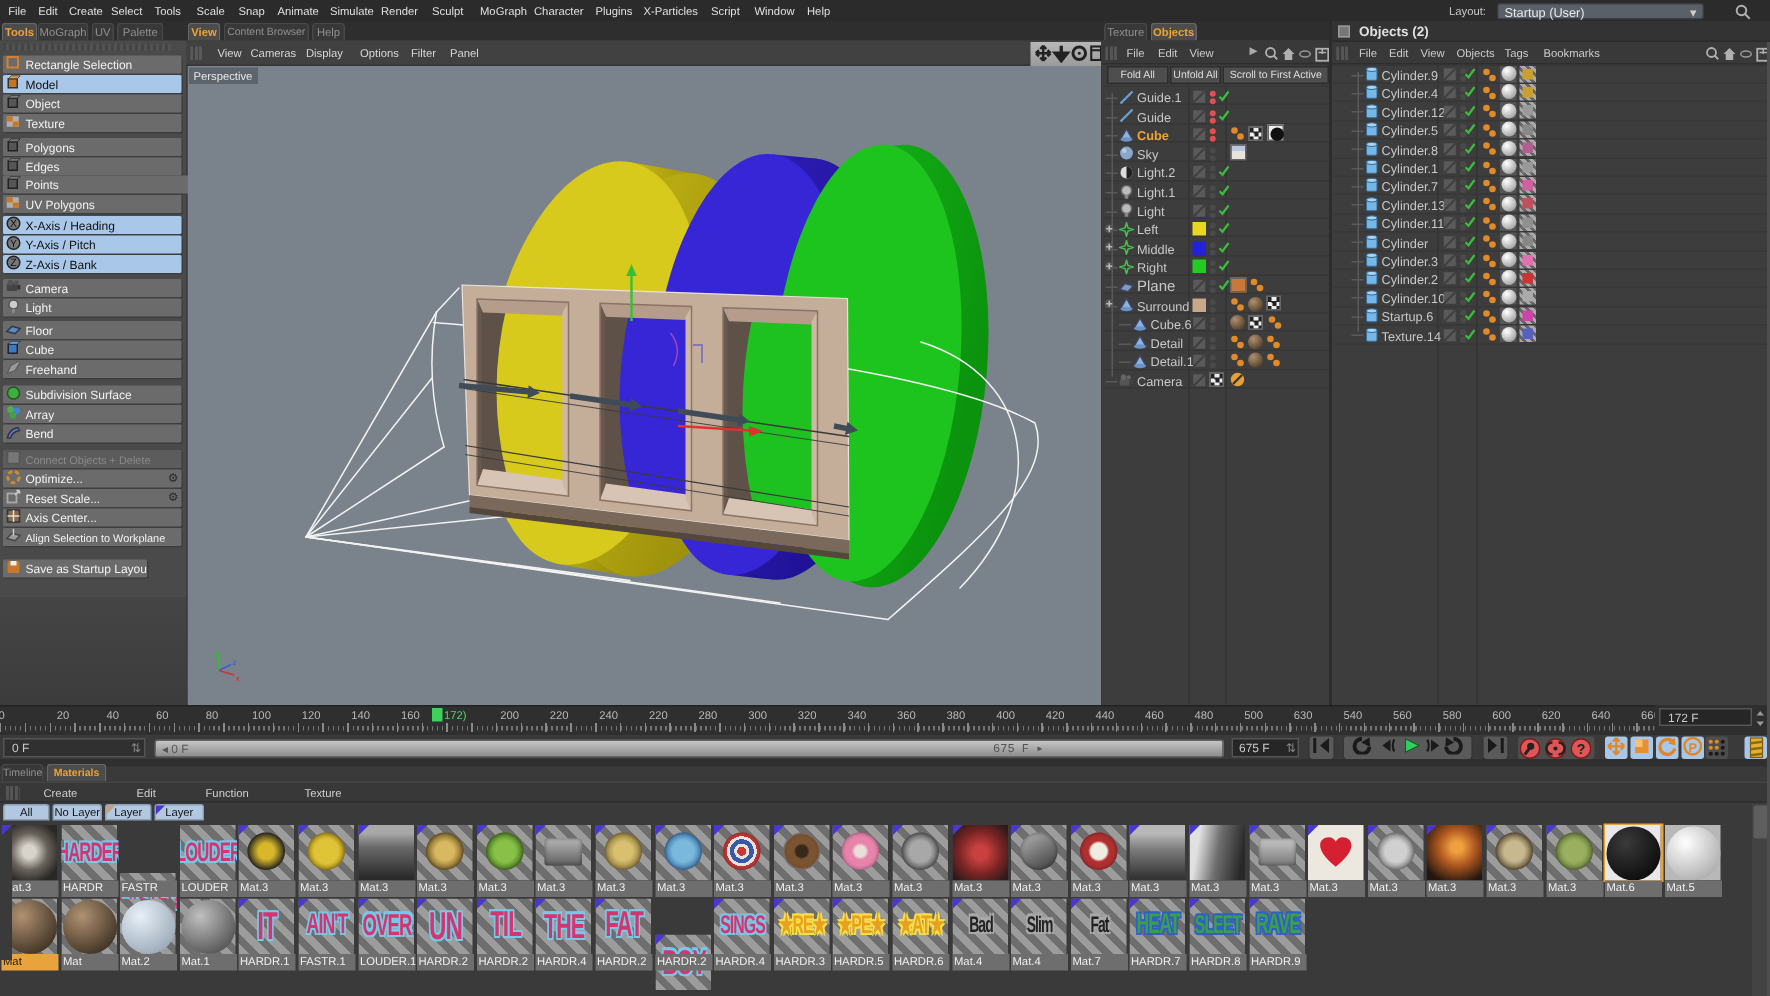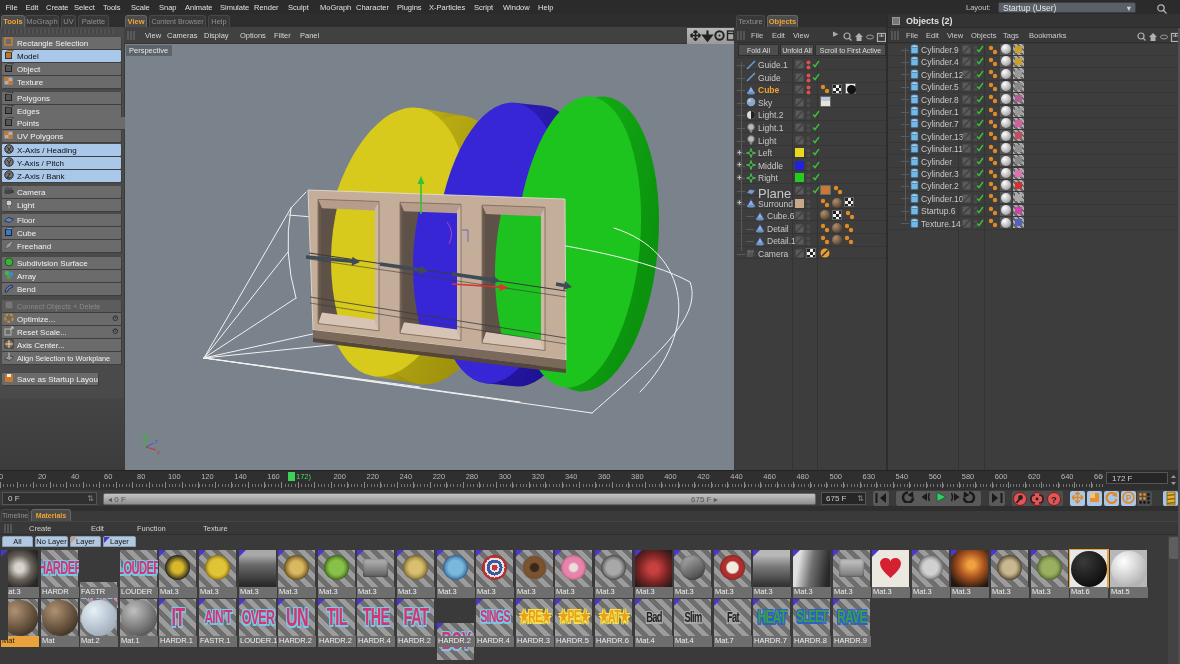--- a/index.html
+++ b/index.html
@@ -459,21 +459,21 @@
     <circle cx="2.5" cy="2.5" r="2" fill="#4a4a4a"></circle>
     <circle cx="2.5" cy="7.5" r="2" fill="#4a4a4a"></circle>
   </svg>
 <svg class="abs" style="left:812px;top:173.39999999999998px" width="8" height="8">
     <path d="M1 4.5 L3 6.5 L7 1" stroke="#3dbb3d" stroke-width="1.5" fill="none"></path>
   </svg>
 <div class="abs" style="left:737px;top:191.0px;width:8px;height:1px;background:#5a5a5a;"></div>
 <div class="abs" style="left:746px;top:185.5px;white-space:nowrap;line-height:0;"><svg width="10" height="10">
       <path d="M0.5 7 L4 3 L9.5 4.5 L6 8.5 Z" fill="#7a9cc8" stroke="#446"></path>
     </svg></div>
-<div class="abs" style="left:758px;top:186.0px;white-space:nowrap;color:#c8c8c8;font-size:13px;font-weight:normal;">Plane</div>
+<div class="abs" style="left:758px;top:186.0px;white-space:nowrap;color:#c8c8c8;font-size:10px;font-weight:normal;">Plane</div>
 <svg class="abs" style="left:795px;top:186.0px" width="9" height="9">
     <rect x="0.5" y="0.5" width="8" height="8" fill="#5a5a5a"></rect>
     <line x1="0.5" y1="8.5" x2="8.5" y2="0.5" stroke="#404040" stroke-width="1.5"></line>
   </svg>
 <svg class="abs" style="left:806px;top:186.0px" width="5" height="10">
     <circle cx="2.5" cy="2.5" r="2" fill="#4a4a4a"></circle>
     <circle cx="2.5" cy="7.5" r="2" fill="#4a4a4a"></circle>
   </svg>
 <svg class="abs" style="left:812px;top:186.0px" width="8" height="8">
     <path d="M1 4.5 L3 6.5 L7 1" stroke="#3dbb3d" stroke-width="1.5" fill="none"></path>
@@ -1070,21 +1070,21 @@
 <div class="abs" style="left:0px;top:482px;width:1103px;height:6px;background:repeating-linear-gradient(90deg,#8a8a8a 0 1px,transparent 1px 16.53px);"></div>
 <div class="abs" style="left:288px;top:472px;width:7px;height:9px;background:#3fd05a;"></div>
 <div class="abs" style="left:296px;top:472px;white-space:nowrap;color:#4fd668;font-size:7.5px;">172)</div>
 <div class="abs" style="left:1103px;top:470px;width:77px;height:20px;background:#2f2f2f;"></div>
 <div class="abs" style="left:1106px;top:472px;width:62px;height:12px;background:#262626;border:1px solid #555;color:#ccc;font-size:8px;line-height:11px;padding-left:5px;">172 F</div>
 <div class="abs" style="left:1170px;top:472px;white-space:nowrap;"><svg width="7" height="12">
       <path d="M3.5 1 L6 4 L1 4 Z M3.5 11 L6 8 L1 8 Z" fill="#999"></path>
     </svg></div>
 <div class="abs" style="left:0px;top:490px;width:1180px;height:17px;background:#3a3a3a;border-bottom:1px solid #2c2c2c;"></div>
 <div class="abs" style="left:2px;top:492px;width:95px;height:13px;background:#303030;border:1px solid #555;color:#ccc;font-size:8px;line-height:12px;padding-left:5px;">0 F<span style="float:right;margin-right:2px;color:#888;">⇅</span></div>
-<div class="abs" style="left:103px;top:493px;width:713px;height:12px;background:linear-gradient(#c4c4c4,#8e8e8e);border-radius:2px;border:1px solid #666;color:#555;font-size:8px;line-height:11px;"><span style="margin-left:4px;">◂ 0 F</span><span style="position:absolute;left:587px;top:0;">675 F ▸</span></div>
+<div class="abs" style="left:103px;top:493px;width:713px;height:12px;background:linear-gradient(#c4c4c4,#8e8e8e);border-radius:2px;border:1px solid #666;color:#555;font-size:8px;line-height:11px;"><span style="margin-left:4px;">◂ 0 F</span><span style="position:absolute;left:558px;top:0;font-family:Liberation Mono, monospace;">675 F ▸</span></div>
 <div class="abs" style="left:821px;top:492px;width:45px;height:13px;background:#262626;border:1px solid #555;color:#ccc;font-size:8px;line-height:12px;padding-left:4px;">675 F<span style="float:right;margin-right:1px;color:#888;">⇅</span></div>
 <div class="abs" style="left:873px;top:491px;width:16px;height:15px;background:#5a5a5a;border-radius:2px;box-shadow:0 1px 1px #2a2a2a;text-align:center;line-height:14px;"><svg width="12" height="10">
       <path d="M1.5 0 L1.5 10" stroke="#1a1a1a" stroke-width="2"></path>
       <path d="M11 0 L5 5 L11 10 Z" fill="#1a1a1a"></path>
     </svg></div>
 <div class="abs" style="left:896px;top:491px;width:85px;height:15px;background:#5a5a5a;border-radius:2px;box-shadow:0 1px 1px #2a2a2a;text-align:center;line-height:14px;"><svg width="81" height="12">
       <path d="M10 1.5 A5 5 0 1 0 15 7" stroke="#1a1a1a" stroke-width="2.6" fill="none"></path>
       <path d="M15 0.5 L15.5 7 L9.5 4 Z" fill="#1a1a1a"></path>
       <path d="M29 2 L23.5 6 L29 10 Z" fill="#1a1a1a"></path>
       <path d="M31.5 2 Q29.5 6 31.5 10" stroke="#1a1a1a" stroke-width="1.4" fill="none"></path>

